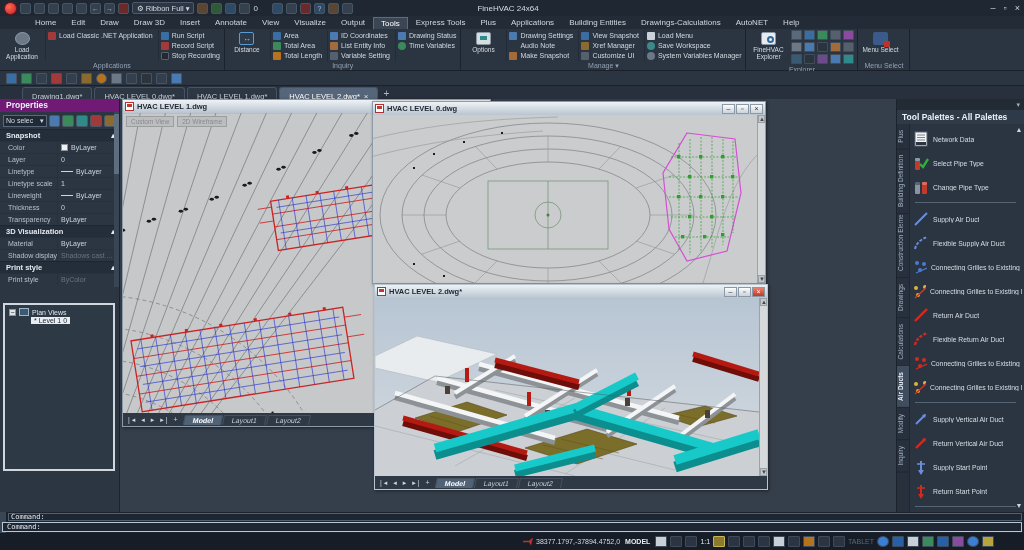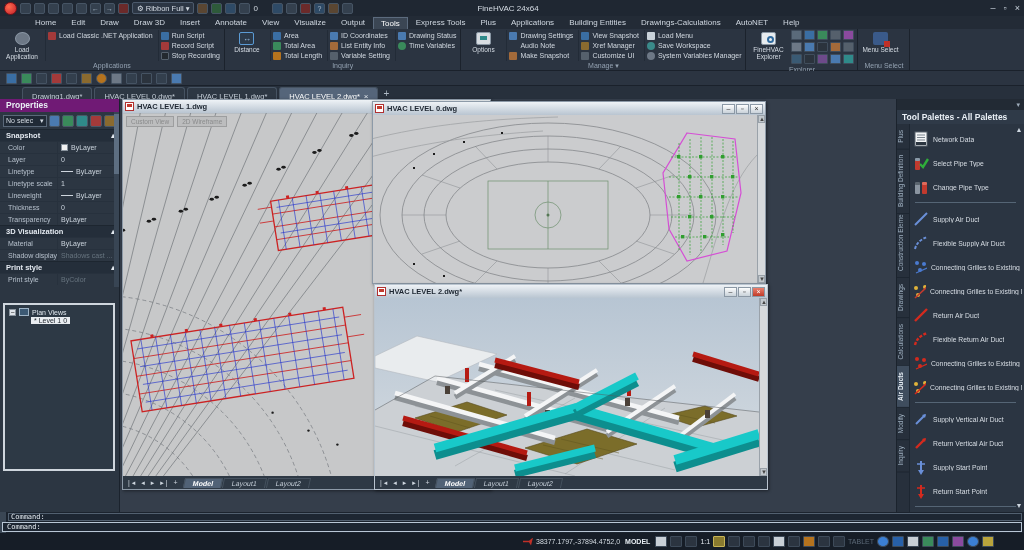--- a/index.html
+++ b/index.html
@@ -495,21 +495,21 @@
         <div class="expbox">−</div>
         <div class="tico"></div>
         <span>Plan Views</span>
       </div>
       <div style="display:flex;flex-direction:column;">
         <span class="tsel">* Level 1  0</span>
       </div>
     </div>
   </div>
 
-  <div class="vwin" style="left:122px; top:0; width:369px; height:391px;">
+  <div class="vwin" style="left:122px; top:0; width:369px; height:328px;">
     <div class="vtitle">
       <div class="vdico"></div>
       <span class="vtt">HVAC LEVEL 1.dwg</span>
       <div class="vbtns">
         <div class="vb">–</div>
         <div class="vb">▫</div>
         <div class="vb">×</div>
       </div>
     </div>
     <div class="vbody">

